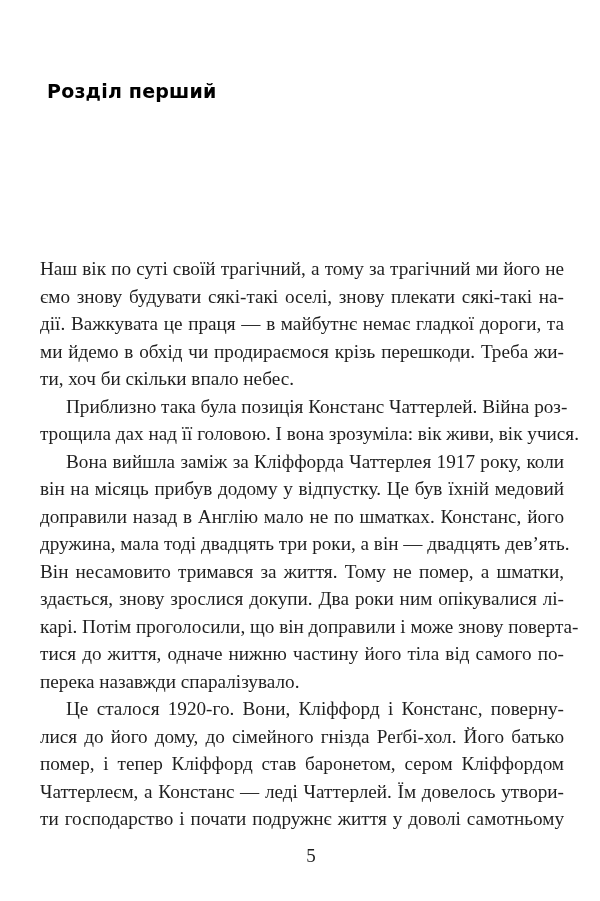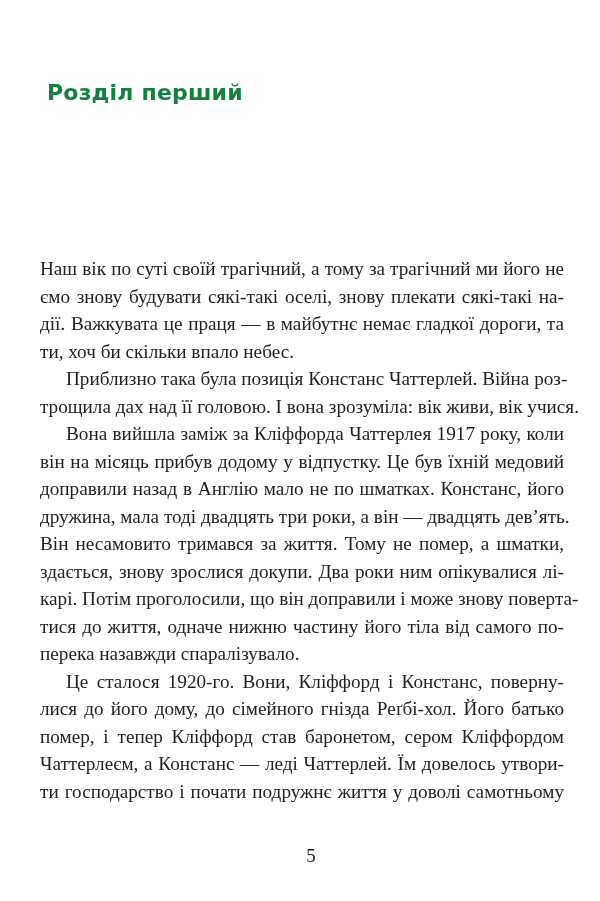--- a/index.html
+++ b/index.html
@@ -1,21 +1,21 @@
 <!DOCTYPE html>
 <html><head>
 <meta charset="utf-8">
 <style>
   html, body { margin: 0; padding: 0; background: #ffffff; }
   body { width: 600px; height: 901px; position: relative; overflow: hidden; }
   .page { position: absolute; left: 0; top: 0; width: 600px; height: 901px; background: #ffffff; }
   .chapter-title {
     position: absolute; left: 47px; top: 80px;
     font-family: "DejaVu Sans", sans-serif; font-weight: bold;
-    font-size: 22px; color: #15803d; letter-spacing: 0.2px; margin: 0;
+    font-size: 19px; color: #000000; letter-spacing: 0.2px; margin: 0;
   }
   .body-text {
     position: absolute; left: 40px; top: 255px; width: 524px;
     font-family: "Liberation Serif", serif; font-size: 19.2px; color: #1f1f1f;
   }
   .line {
     display: block; height: 27.5px; line-height: 27.5px; white-space: nowrap;
     text-align: justify; text-align-last: justify;
   }
   .line.last { text-align-last: left; }
@@ -28,20 +28,21 @@
 </head>
 <body>
 
 <div class="page">
   <h1 class="chapter-title">Розділ перший</h1>
 
   <div class="body-text" id="body-text">
       <span class="line">Наш вік по суті своїй трагічний, а тому за трагічний ми його не</span>
       <span class="line">ємо знову будувати сякі-такі оселі, знову плекати сякі-такі на-</span>
       <span class="line">дії. Важкувата це праця — в майбутнє немає гладкої дороги, та</span>
+      <span class="line">ми йдемо в обхід чи продираємося крізь перешкоди. Треба жи-</span>
       <span class="line last">ти, хоч би скільки впало небес.</span>
       <span class="line indent">Приблизно така була позиція Констанс Чаттерлей. Війна роз-</span>
       <span class="line last">трощила дах над її головою. І вона зрозуміла: вік живи, вік учися.</span>
       <span class="line indent">Вона вийшла заміж за Кліффорда Чаттерлея 1917 року, коли</span>
       <span class="line">він на місяць прибув додому у відпустку. Це був їхній медовий</span>
       <span class="line">доправили назад в Англію мало не по шматках. Констанс, його</span>
       <span class="line">дружина, мала тоді двадцять три роки, а він — двадцять дев’ять.</span>
       <span class="line">Він несамовито тримався за життя. Тому не помер, а шматки,</span>
       <span class="line">здається, знову зрослися докупи. Два роки ним опікувалися лі-</span>
       <span class="line">карі. Потім проголосили, що він доправили і може знову поверта-</span>

